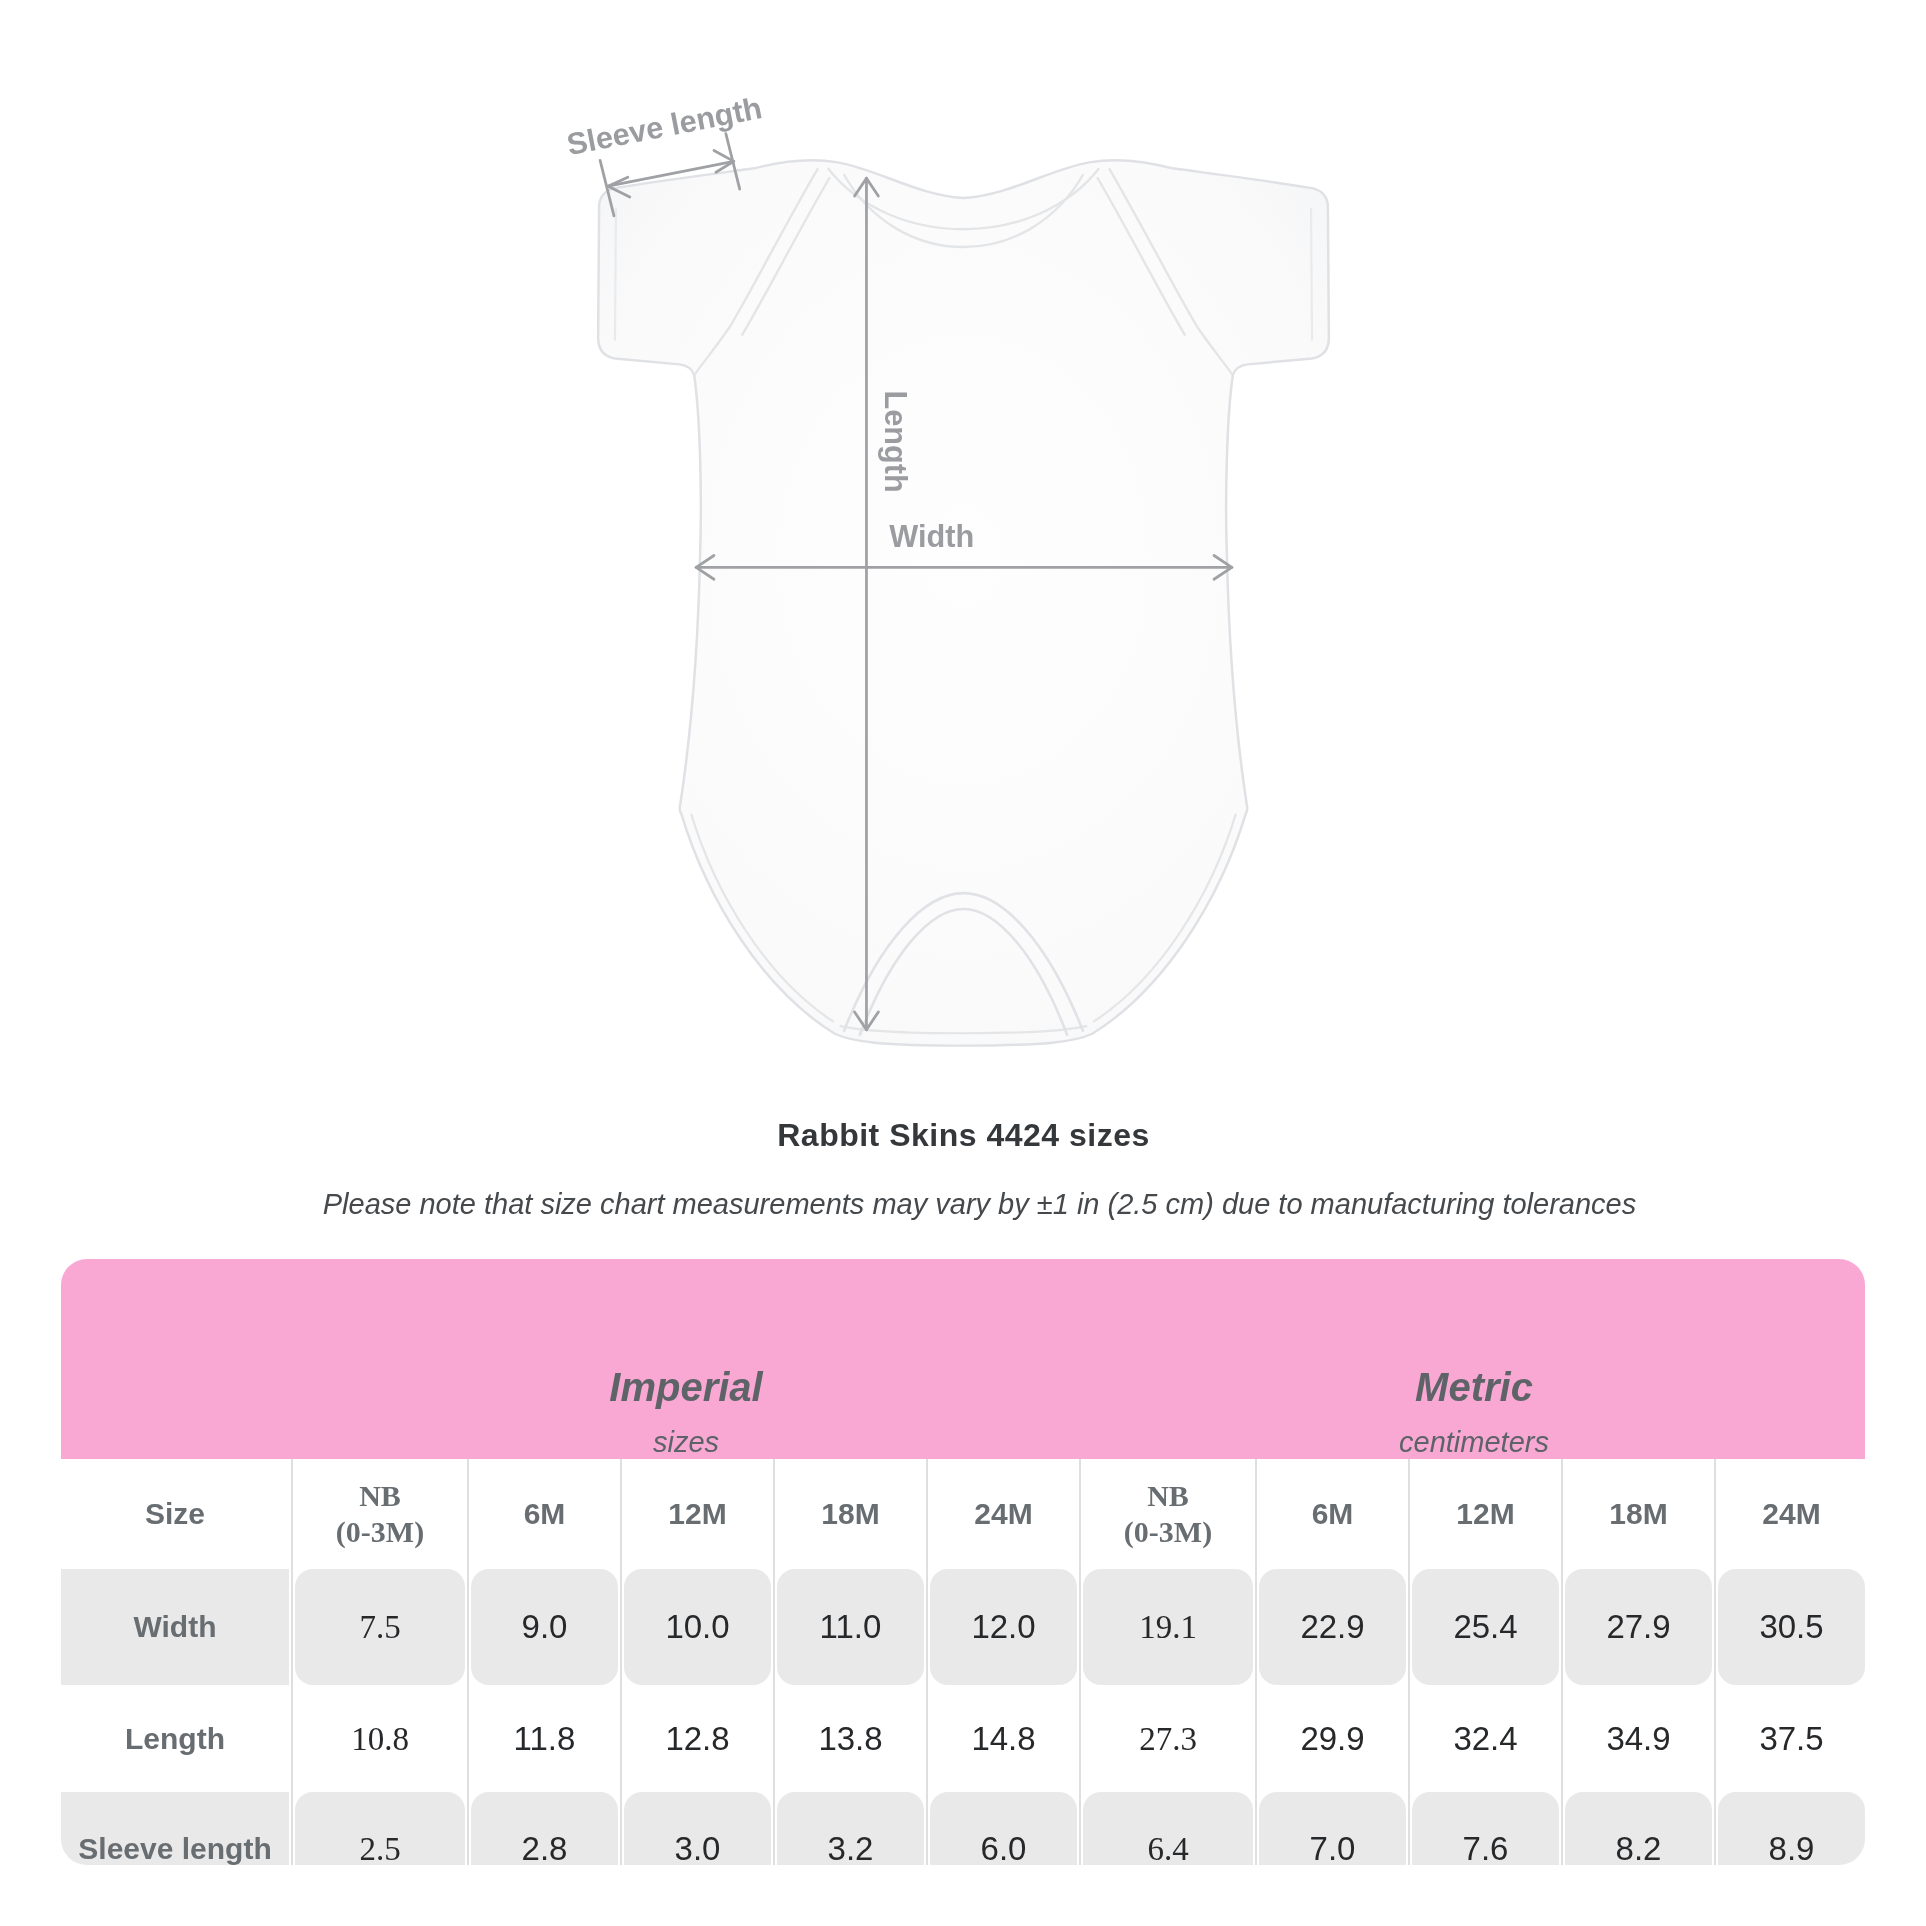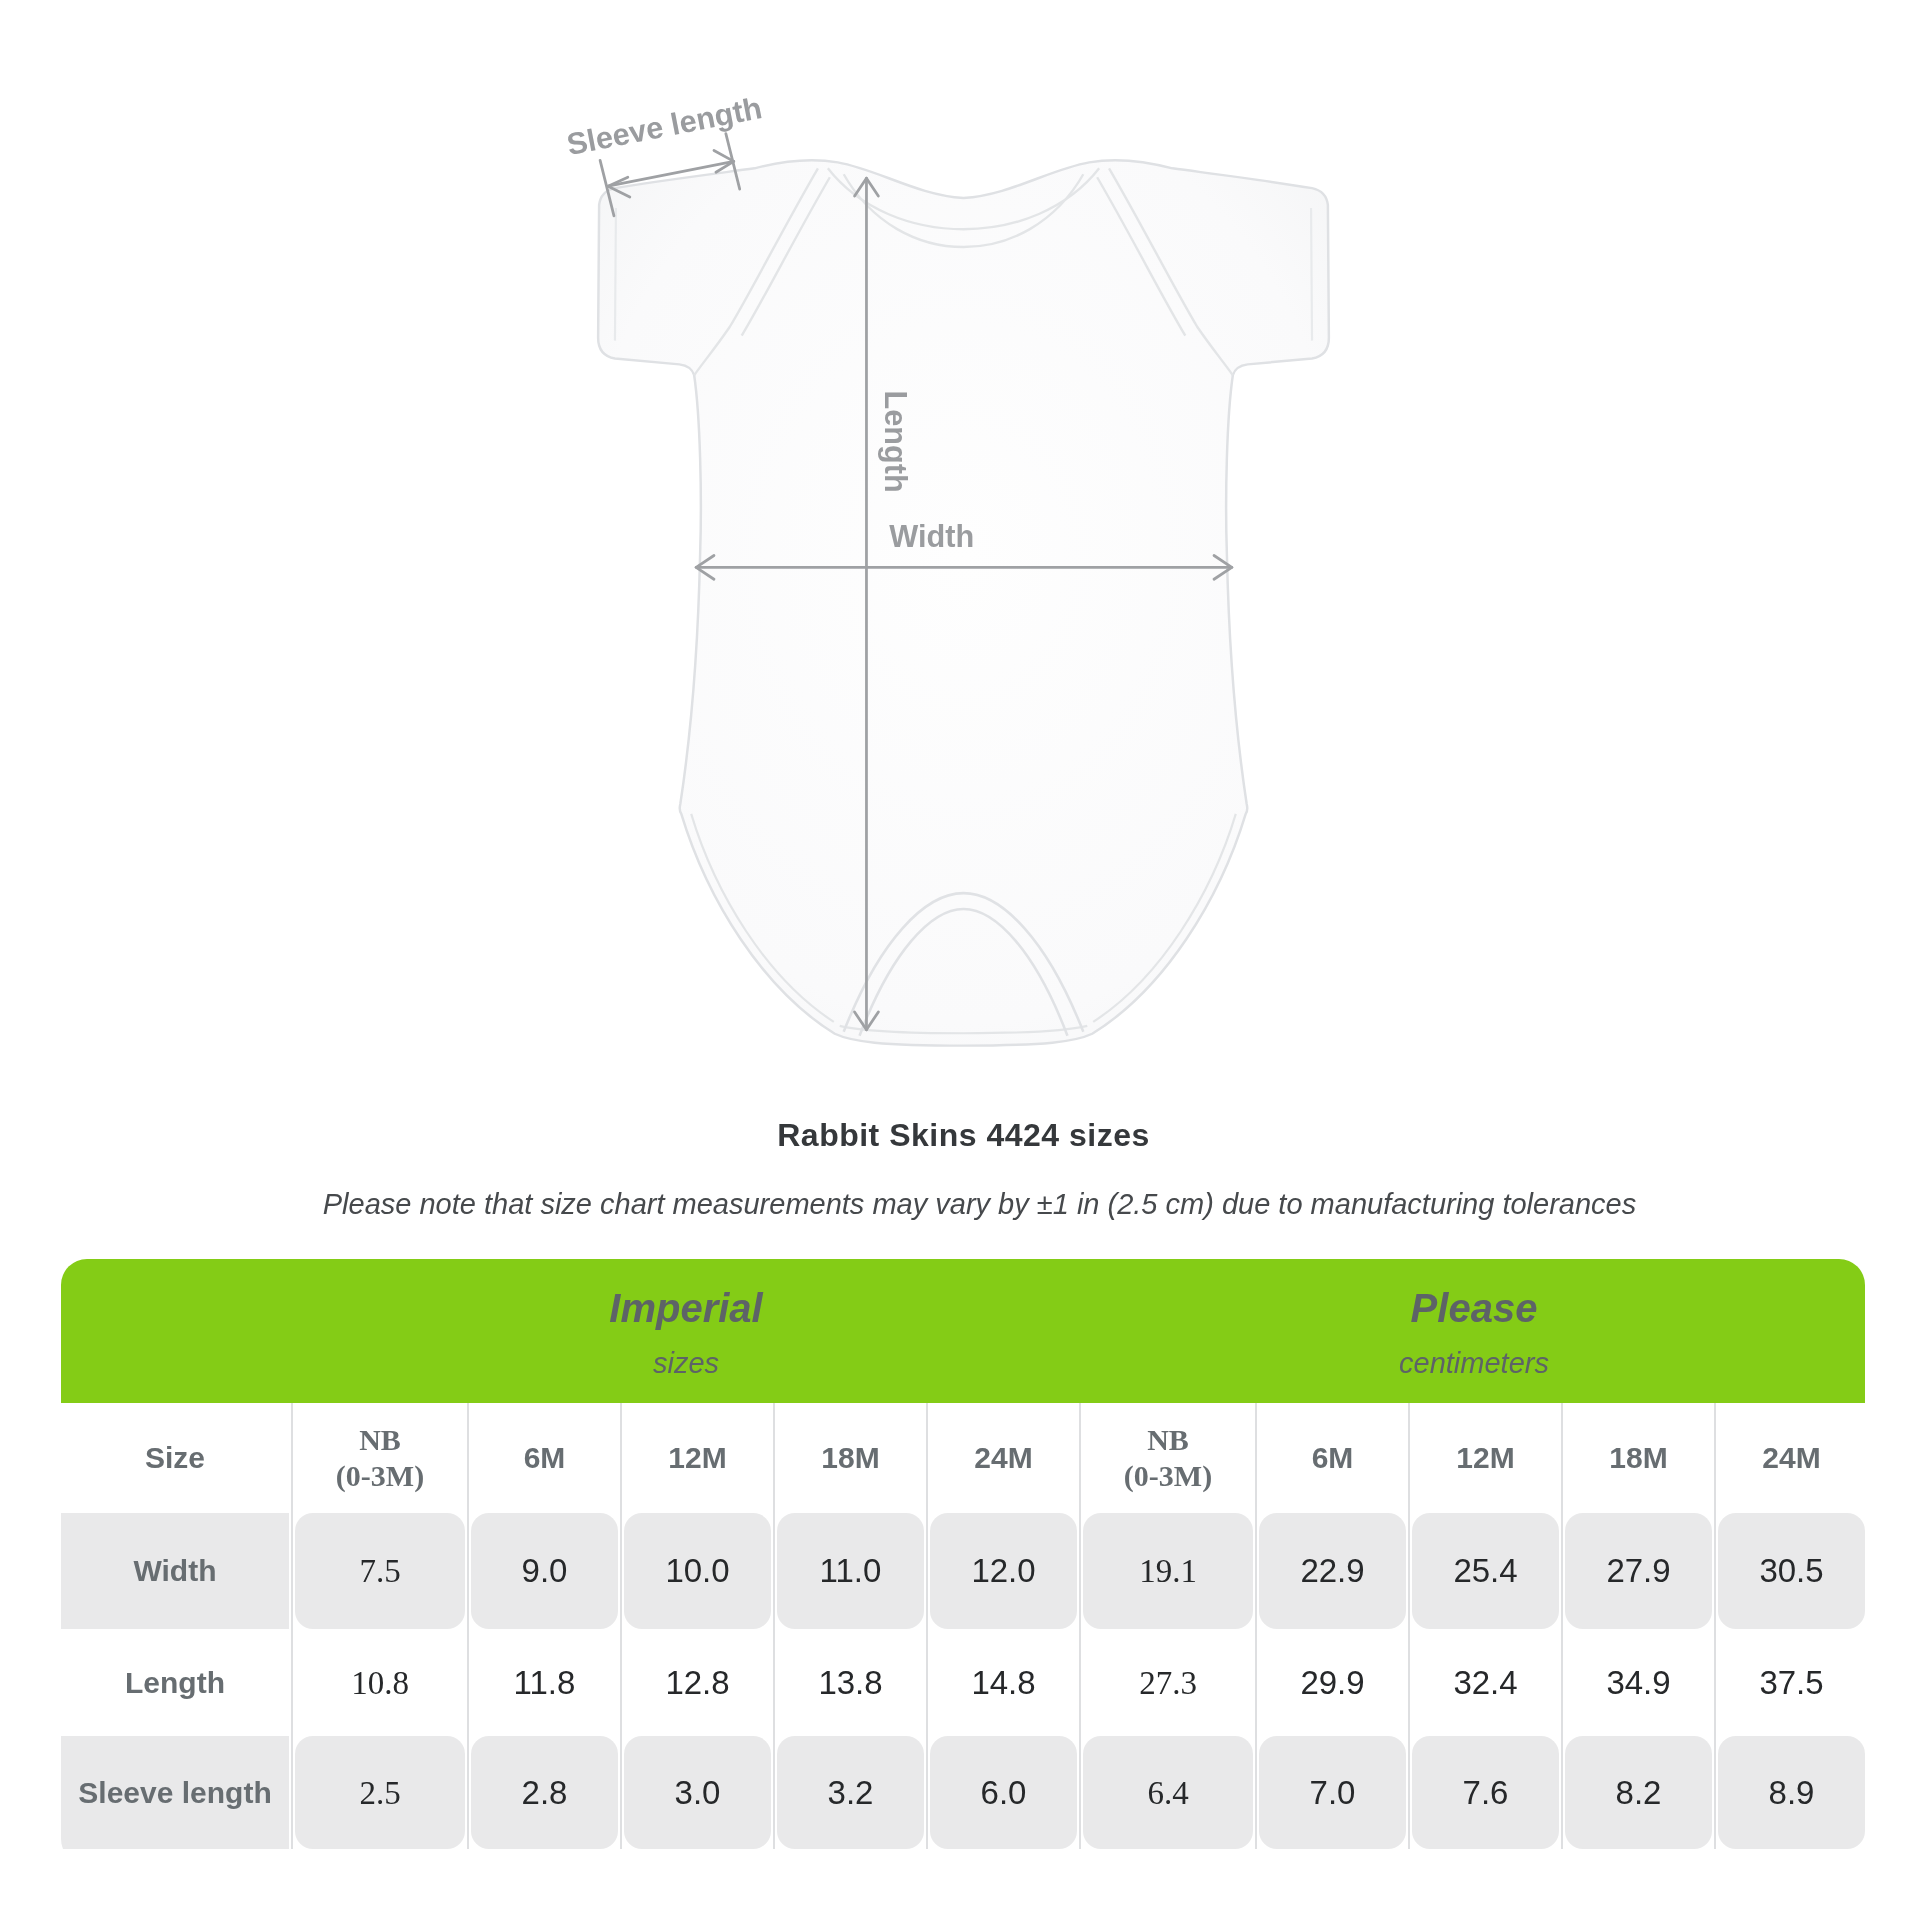--- a/index.html
+++ b/index.html
@@ -18,21 +18,21 @@
   .note{
     position:absolute;left:16px;top:1188px;width:1927px;text-align:center;
     font-size:29px;font-style:italic;color:#46494c;
   }
   
   .size-table{
     position:absolute;left:61px;top:1259px;width:1804px;height:606px;
     border-radius:26px;overflow:hidden;background:#ffffff;
   }
   .band{
-    height:144px;background:#84cc16;display:flex;align-items:center;
+    height:200px;background:#f9a8d4;display:flex;align-items:flex-end;
   }
   .band-spacer{width:234px;}
   .band-gap{width:6px;}
   .band-group{
     width:782px;display:flex;flex-direction:column;align-items:center;
     justify-content:center;row-gap:16px;padding-top:4px;
   }
   .band-name{font-size:40px;font-weight:bold;font-style:italic;color:#5d6367;}
   .band-unit{font-size:29px;font-style:italic;color:#5d6367;}
   .trow{display:flex;align-items:stretch;justify-content:space-between;}
@@ -164,21 +164,21 @@
 
 <div class="size-table">
   <div class="band">
     <div class="band-spacer"></div>
     <div class="band-group">
       <div class="band-name">Imperial</div>
       <div class="band-unit">sizes</div>
     </div>
     <div class="band-gap"></div>
     <div class="band-group">
-      <div class="band-name">Please</div>
+      <div class="band-name">Metric</div>
       <div class="band-unit">centimeters</div>
     </div>
   </div>
   <div id="table-body">
       <div class="trow r-size white">
         <div class="cell c-label">Size</div>
         <div class="sep"></div>
         <div class="cell c-nb head">NB
 (0-3M)</div>
         <div class="sep"></div>

